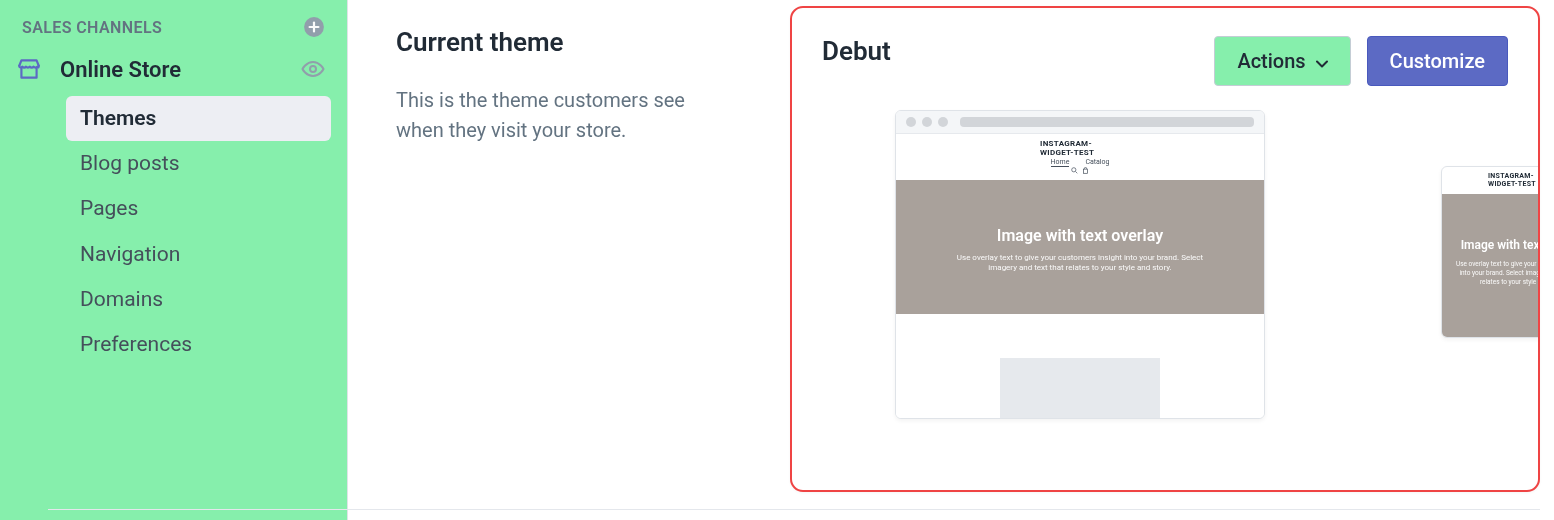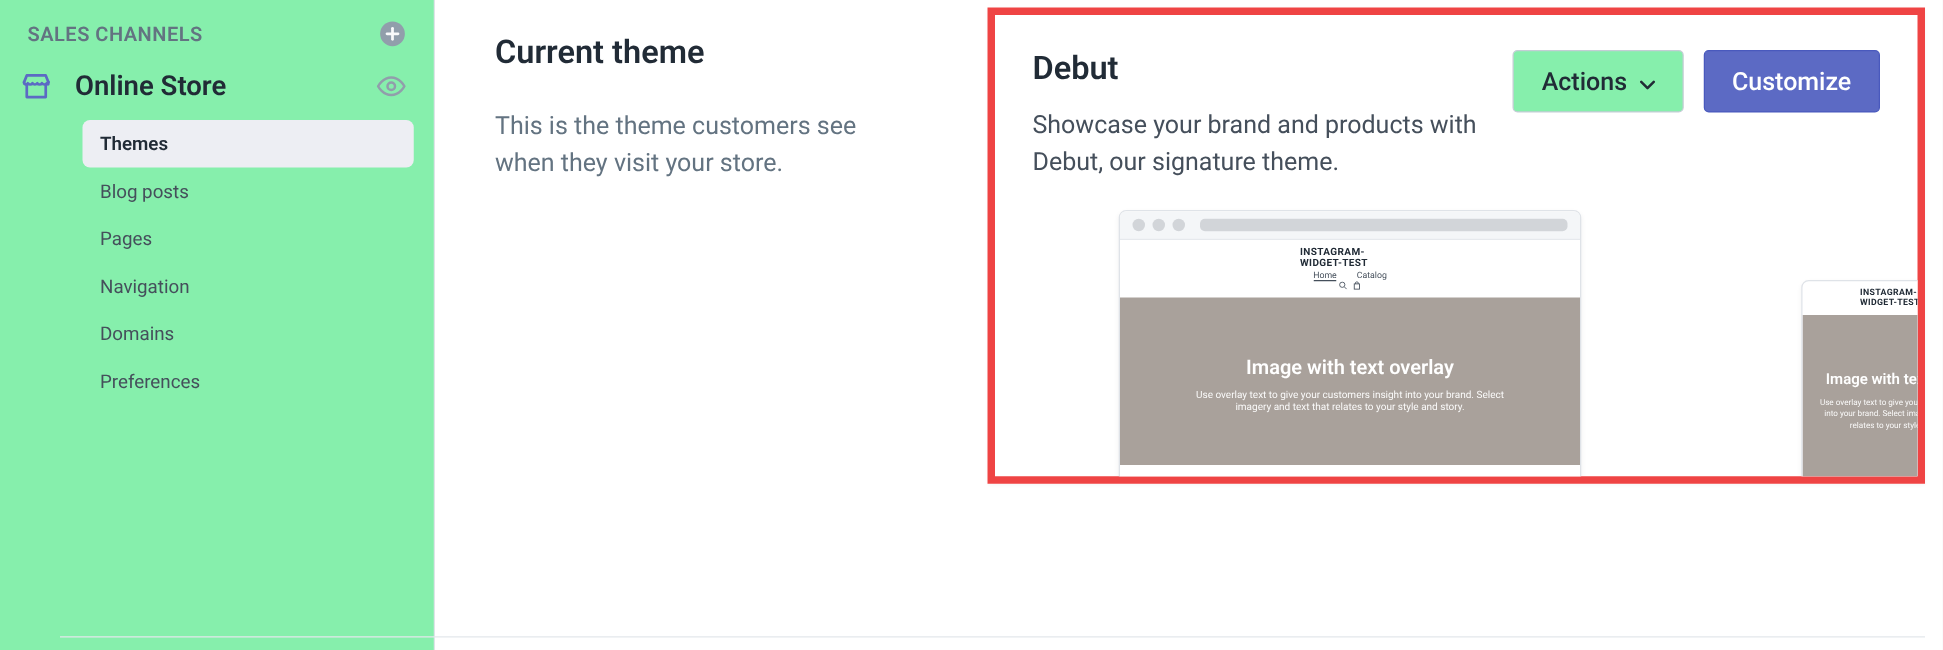--- a/index.html
+++ b/index.html
@@ -50,21 +50,21 @@
   }
   .channel-row .spacer { flex: 1; }
   .channel-row svg { display:block; }
 
   .subnav {
     list-style: none;
     margin: 4px 0 0 50px;
     padding: 0;
   }
   .subnav li {
-    font-size: 15px;
+    font-size: 21px;
     color: #454f5b;
     padding: 10px 14px;
     border-radius: 6px;
     cursor: pointer;
     line-height: 1.2;
   }
   .subnav li.active {
     background: #edeef3;
     font-weight: 600;
     color: #212b36;
@@ -96,25 +96,25 @@
   }
 
   .right-col {
     flex: 1;
     padding: 6px 14px 0 0;
     min-width: 0;
     position: relative;
   }
   .card {
     background: #ffffff;
-    border-radius: 0;
-    border: 6px solid #ef4444;
+    border-radius: 13px;
+    border: 2px solid #ef4444;
     box-shadow: 0 1px 3px rgba(0,0,0,0.04);
     padding: 28px 30px 0 30px;
-    height: 381px;
+    height: 486px;
     overflow: hidden;
     position: relative;
   }
   .card-head {
     display: flex;
     align-items: flex-start;
     gap: 16px;
   }
   .theme-title {
     font-size: 26px;
@@ -320,21 +320,20 @@
     <div class="left-col">
       <h2>Current theme</h2>
       <p>This is the theme customers see when they visit your store.</p>
     </div>
 
     <div class="right-col">
       <div class="card">
         <div class="card-head">
           <div class="grow">
             <h3 class="theme-title">Debut</h3>
-            <p class="theme-desc">Showcase your brand and products with Debut, our signature theme.</p>
           </div>
           <button class="btn btn-secondary">
             <span>Actions</span>
             <span class="caret">
               <svg width="12" height="8" viewBox="0 0 12 8">
                   <path d="M1 1.5 L6 6.5 L11 1.5" fill="none" stroke="#212b36" stroke-width="2" stroke-linecap="round" stroke-linejoin="round"></path>
                 </svg>
             </span>
           </button>
           <button class="btn btn-primary">

